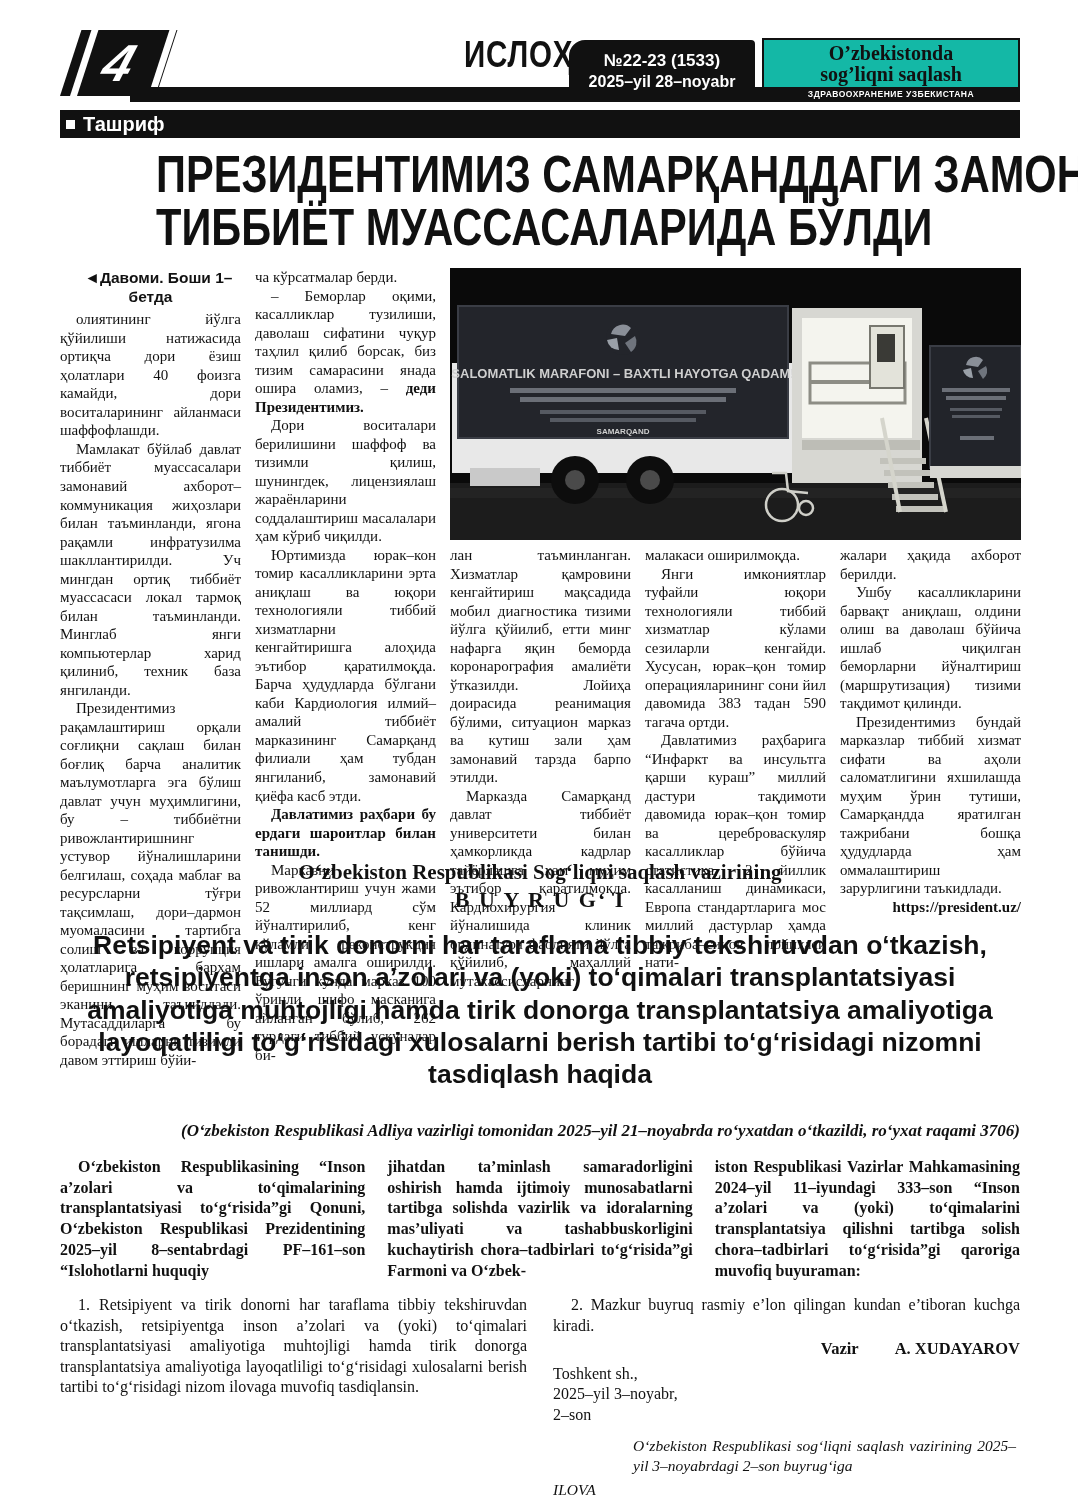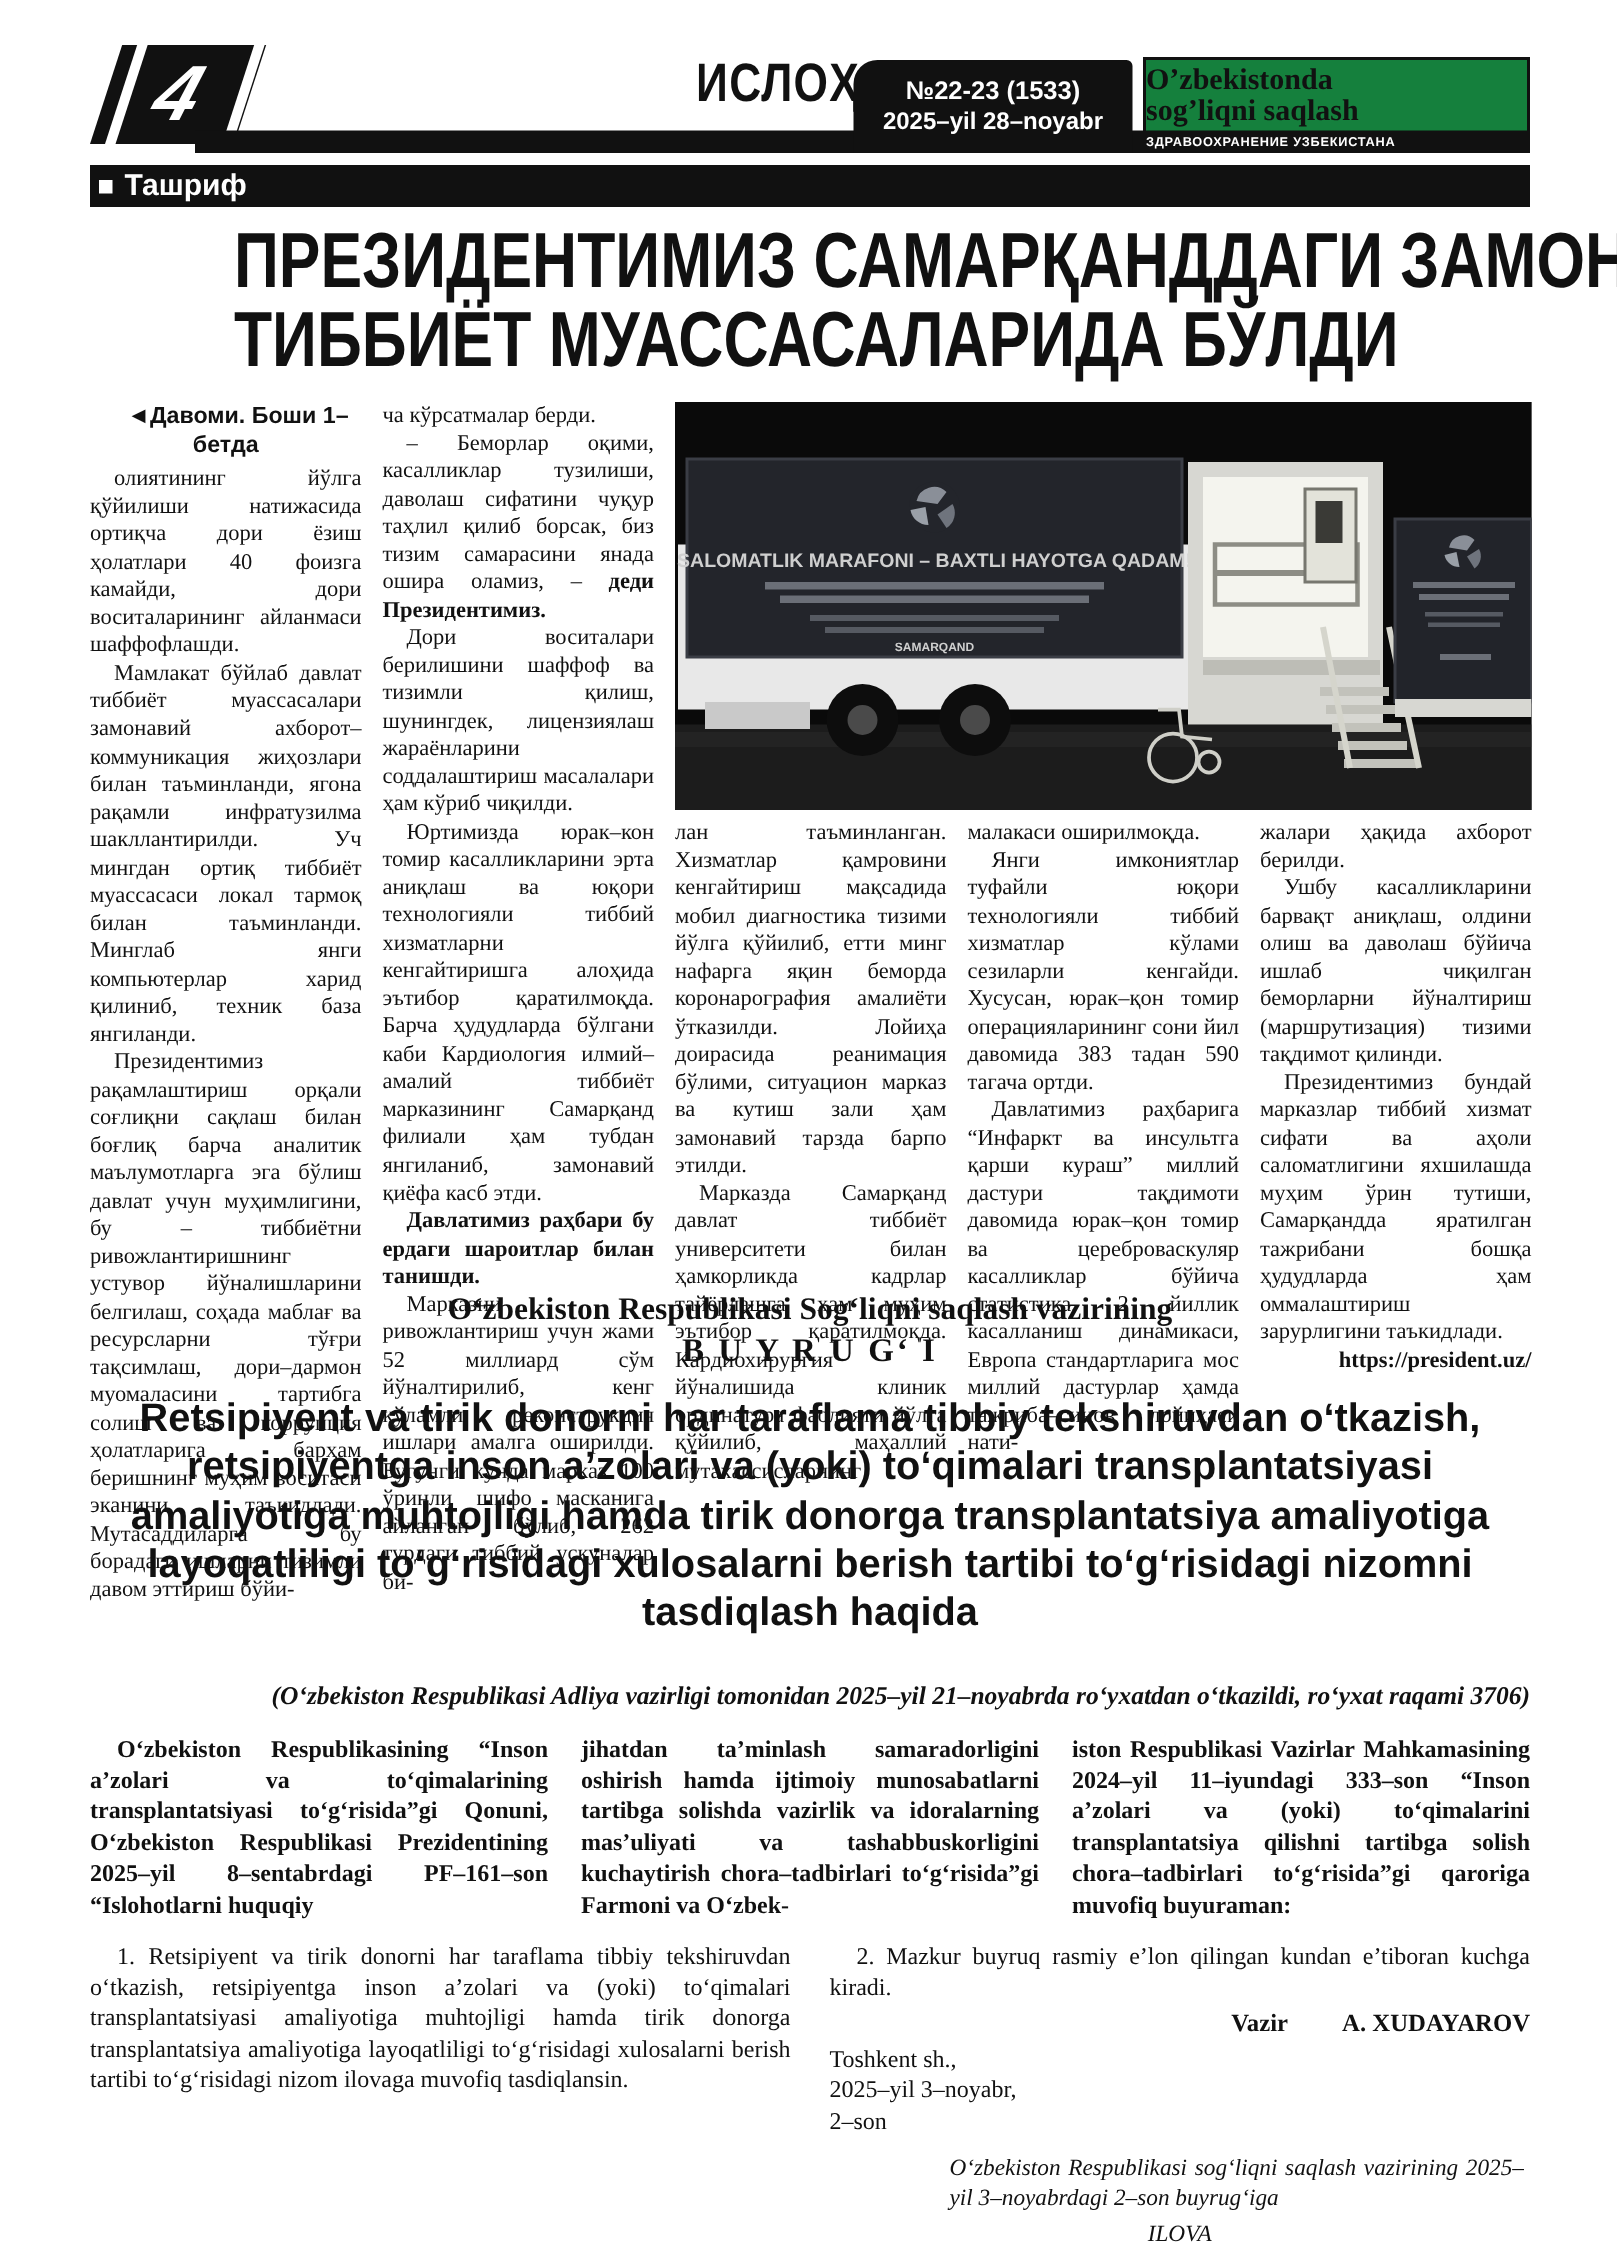--- a/index.html
+++ b/index.html
@@ -29,21 +29,21 @@
   .issue-box {
     position:absolute; right:265px; top:12px; width:186px; height:62px;
     background:#111; border-radius:16px 4px 0 0; color:#fff; text-align:center;
     font-family:"Liberation Sans",sans-serif; font-weight:bold;
     display:flex; flex-direction:column; justify-content:center; gap:2px;
   }
   .issue-box .l1 { font-size:17px; }
   .issue-box .l2 { font-size:16px; }
   .brand-box {
     position:absolute; right:0; top:10px; width:258px; height:64px;
-    background:#15803d; border:2px solid #111; text-align:left; padding-top:3px;
+    background:#14b8a6; border:2px solid #111; text-align:center; padding-top:3px;
   }
   .brand-box .b1 { font-weight:bold; font-size:20px; line-height:1.05; }
   .brand-box .b2 { font-weight:bold; font-size:20px; line-height:1.05; }
   .brand-box .b3 {
     margin-top:2px; background:#111; color:#fff; font-family:"Liberation Sans",sans-serif;
     font-weight:bold; font-size:8.5px; padding:2px 0; letter-spacing:.5px;
   }
 
   
   .section-bar {
@@ -84,21 +84,21 @@
   .preamble { display:flex; gap:22px; margin-top:16px; }
   .preamble .pcol { flex:1; font-weight:bold; font-size:16px; line-height:1.3; text-align:justify; }
   .preamble .pcol.first p { text-indent:18px; }
   .items { display:flex; gap:26px; margin-top:14px; }
   .items .icol { flex:1; font-size:16px; line-height:1.28; text-align:justify; }
   .items .icol p.num { text-indent:18px; }
   .sig { display:flex; justify-content:flex-end; gap:36px; font-weight:bold; font-size:16.5px; margin-top:2px; }
   .meta { font-size:16px; line-height:1.3; margin-top:4px; }
   .annex { margin-top:10px; font-style:italic; font-size:15.5px; line-height:1.3; }
   .annex .ref { padding-left:80px; padding-right:4px; text-align:justify; }
-  .annex .ilova { text-align:center; margin-top:4px; }
+  .annex .ilova { text-align:left; margin-top:4px; }
 
   
   .regulation { display:flex; gap:18px; margin-top:20px; }
   .regulation .rcol { flex:1; font-size:15.5px; line-height:1.28; text-align:justify; }
   .rcol p.ind { text-indent:16px; }
 
   
   .ph-txt { font-family:"Liberation Sans",sans-serif; font-weight:bold; fill:#cfcfcf; }
 </style>
 </head>

